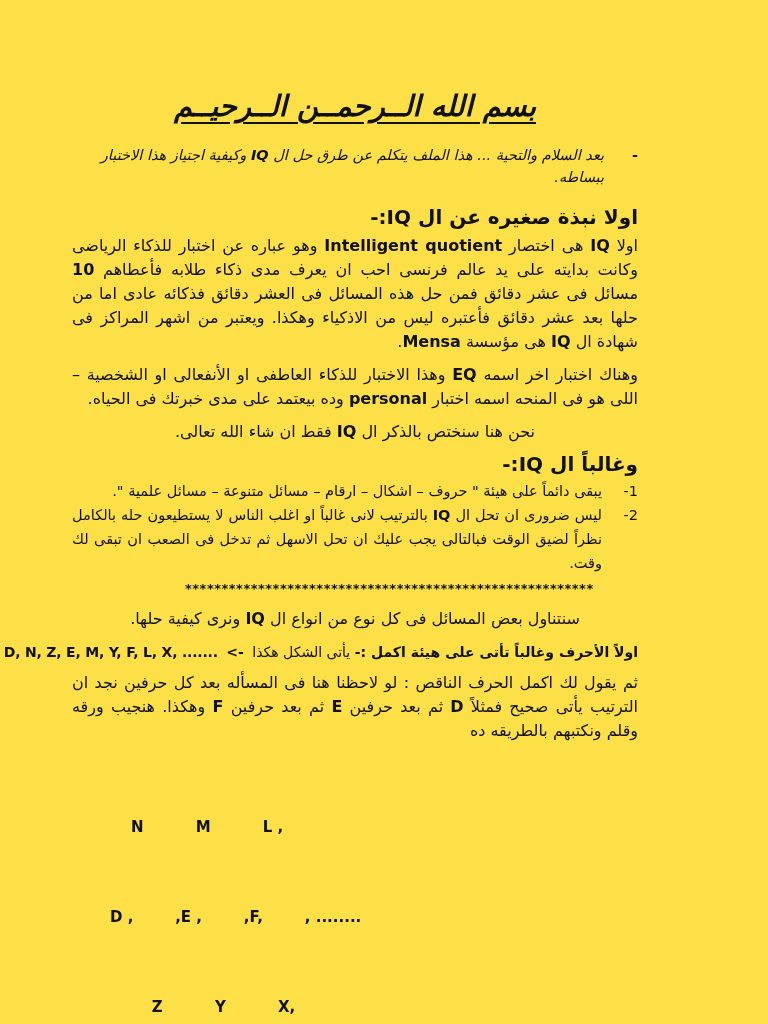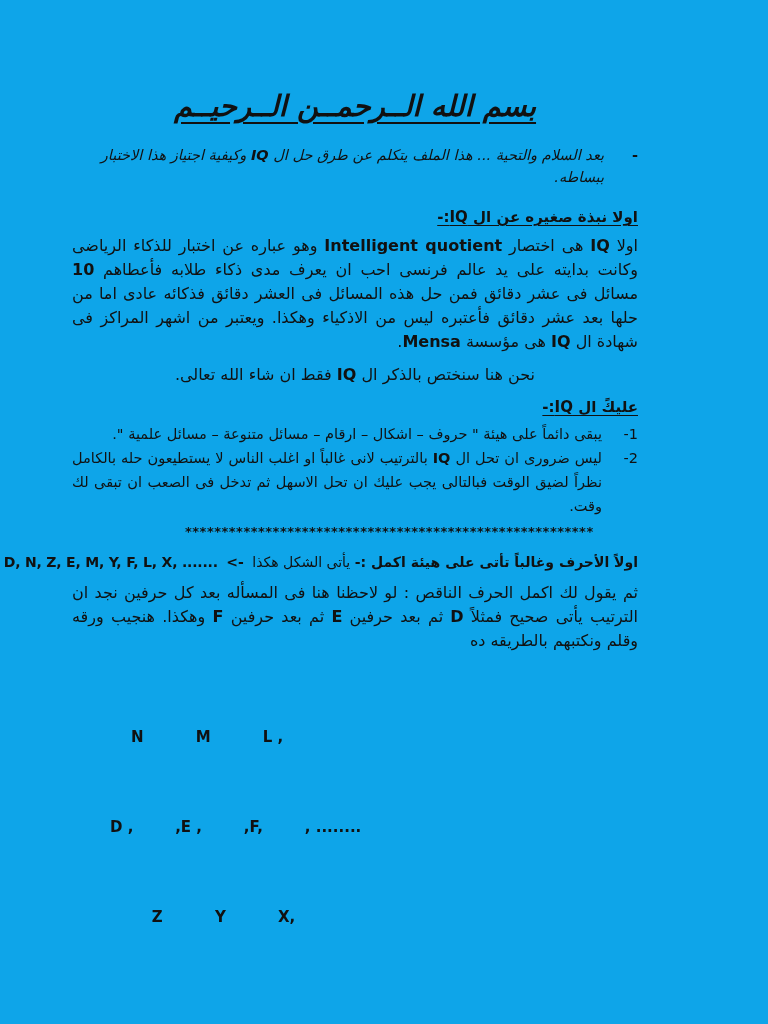--- a/index.html
+++ b/index.html
@@ -5,42 +5,42 @@
   html, body { margin: 0; padding: 0; background: #ffffff; }
   body {
     width: 768px; height: 1024px; overflow: hidden;
     font-family: "DejaVu Sans", sans-serif;
     color: #111; direction: rtl;
   }
   .page {
     box-sizing: border-box;
     width: 768px; height: 1024px;
     padding: 84px 130px 20px 72px;
-    background: #0ea5e9;
+    background: #fde047;
   }
   
   .bismillah {
     margin: 0 0 16px 0;
     font-family: "DejaVu Serif", serif;
     font-style: italic;
     font-weight: bold;
     font-size: 29px;
     line-height: 44px;
     text-align: center;
     text-decoration: underline;
     text-underline-offset: 6px;
   }
   
   .intro-line { display: flex; line-height: 22px; font-size: 14.5px; margin: 0 0 18px 0; }
   .intro-line .dash { flex: none; width: 34px; font-weight: bold; }
   .intro-line .intro-text { flex: 1; font-style: italic; }
   
   .heading {
-    font-size: 15px; font-weight: bold;
-    text-decoration: underline; text-underline-offset: 3px;
+    font-size: 20px; font-weight: bold;
+    text-underline-offset: 3px;
     line-height: 22px; margin: 0 0 6px 0;
   }
   .heading.second { margin-top: 0; margin-bottom: 4px; }
   
   .para {
     font-size: 16px; line-height: 24px;
     text-align: justify; margin: 0 0 9px 0;
   }
   .para.single { text-align: center; }
   
@@ -84,38 +84,40 @@
 
   <div class="intro-line">
     <span class="dash">-</span>
     <span class="intro-text mixed">بعد السلام والتحية ... هذا الملف يتكلم عن طرق حل ال <b class="lat">IQ</b> وكيفية اجتياز هذا الاختبار ببساطه.</span>
   </div>
 
   <h2 class="heading">اولا نبذة صغيره عن ال IQ:-</h2>
 
   <p class="para mixed">اولا <b class="lat">IQ</b> هى اختصار <b class="lat">Intelligent quotient</b> وهو عباره عن اختبار للذكاء الرياضى وكانت بدايته على يد عالم فرنسى احب ان يعرف مدى ذكاء طلابه فأعطاهم <b class="lat">10</b> مسائل فى عشر دقائق فمن حل هذه المسائل فى العشر دقائق فذكائه عادى اما من حلها بعد عشر دقائق فأعتبره ليس من الاذكياء وهكذا. ويعتبر من اشهر المراكز فى شهادة ال <b class="lat">IQ</b> هى مؤسسة <b class="lat">Mensa</b>.</p>
 
+  <p class="para mixed">وهناك اختبار اخر اسمه <b class="lat">EQ</b> وهذا الاختبار للذكاء العاطفى او الأنفعالى او الشخصية – اللى هو فى المنحه اسمه اختبار <b class="lat">personal</b> وده بيعتمد على مدى خبرتك فى الحياه.</p>
 
   <p class="para single mixed">نحن هنا سنختص بالذكر ال <b class="lat">IQ</b> فقط ان شاء الله تعالى.</p>
 
-  <h2 class="heading second">عليكً ال IQ:-</h2>
+  <h2 class="heading second">وغالباً ال IQ:-</h2>
 
   <div class="list">
     <div class="list-item">
       <span class="num">1-</span>
       <div class="item-text mixed">يبقى دائماً على هيئة " حروف – اشكال – ارقام – مسائل متنوعة – مسائل علمية ".</div>
     </div>
     <div class="list-item">
       <span class="num">2-</span>
       <div class="item-text mixed">ليس ضرورى ان تحل ال <b class="lat">IQ</b> بالترتيب لانى غالباً او اغلب الناس لا يستطيعون حله بالكامل نظراً لضيق الوقت فبالتالى يجب عليك ان تحل الاسهل ثم تدخل فى الصعب ان تبقى لك وقت.</div>
     </div>
   </div>
 
   <div class="separator">********************************************************</div>
 
+  <p class="para single mixed">سنتناول بعض المسائل فى كل نوع من انواع ال <b class="lat">IQ</b> ونرى كيفية حلها.</p>
 
   <p class="letters-line">
     <span class="ar-bold">اولاً الأحرف وغالباً تأتى على هيئة اكمل :-</span>
     <span>يأتى الشكل هكذا</span>
     <bdo dir="ltr" class="arrow">&lt;-</bdo>
     <bdo dir="ltr" class="seq">D, N, Z, E, M, Y, F, L, X, .......</bdo>
   </p>
 
   <p class="para mixed">ثم يقول لك اكمل الحرف الناقص : لو لاحظنا هنا فى المسأله بعد كل حرفين نجد ان الترتيب يأتى صحيح فمثلاً <b class="lat">D</b> ثم بعد حرفين <b class="lat">E</b> ثم بعد حرفين <b class="lat">F</b> وهكذا. هنجيب ورقه وقلم ونكتبهم بالطريقه ده</p>
 

